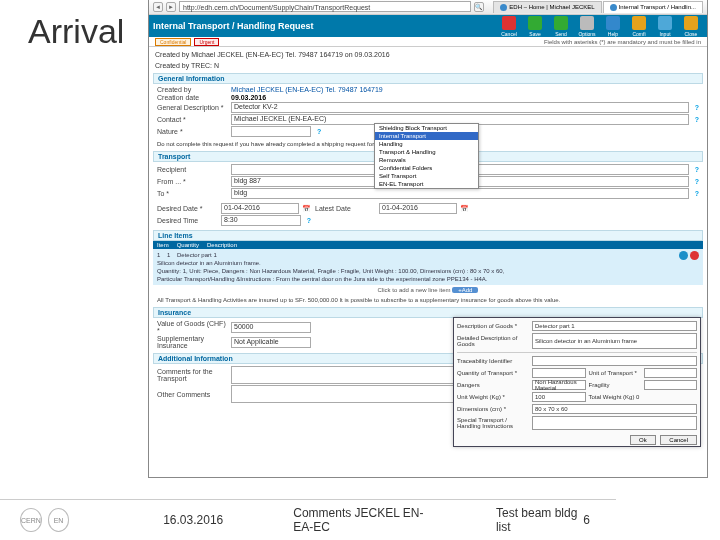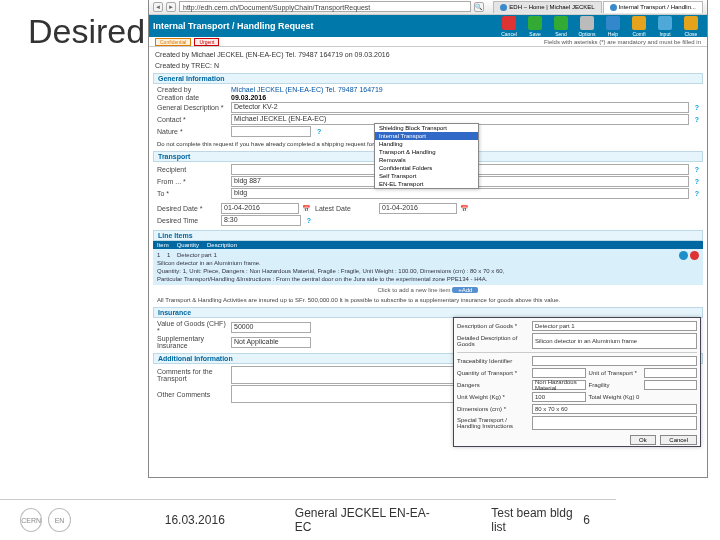--- a/index.html
+++ b/index.html
@@ -71,21 +71,21 @@
   .footer { position:absolute; bottom:6px; left:0; width:616px; display:flex; align-items:center; font-size:12px; color:#333; padding:0 20px; border-top:1px solid #ccc; padding-top:6px; }
   .footer-logo { width:24px; height:24px; border:1px solid #bbb; border-radius:50%; margin-right:6px; display:flex; align-items:center; justify-content:center; font-size:7px; color:#888; }
   .footer-date { margin-left:88px; }
   .footer-author { margin-left:70px; }
   .footer-topic { margin-left:56px; }
   .footer-page { margin-left:auto; margin-right:6px; }
 </style>
 </head>
 <body>
 
-<div class="slide-title">Desired</div>
+<div class="slide-title">Arrival</div>
 
 <div class="browser">
   <div class="browser-chrome">
     <div class="nav-btn">◄</div>
     <div class="nav-btn">►</div>
     <div class="url-bar">http://edh.cern.ch/Document/SupplyChain/TransportRequest</div>
     <div class="nav-btn">🔍</div>
     <div class="tabs-row">
       <div class="tab">
           <span class="ie-icon"></span>
@@ -298,16 +298,16 @@
         <span class="dbtn">Cancel</span>
       </div>
     </div>
   </div>
 </div>
 
 <div class="footer">
   <div class="footer-logo">CERN</div>
   <div class="footer-logo">EN</div>
   <div class="footer-date">16.03.2016</div>
-  <div class="footer-author">General JECKEL EN-EA-EC</div>
+  <div class="footer-author">Comments JECKEL EN-EA-EC</div>
   <div class="footer-topic">Test beam bldg list</div>
   <div class="footer-page">6</div>
 </div>
 
 </body></html>

